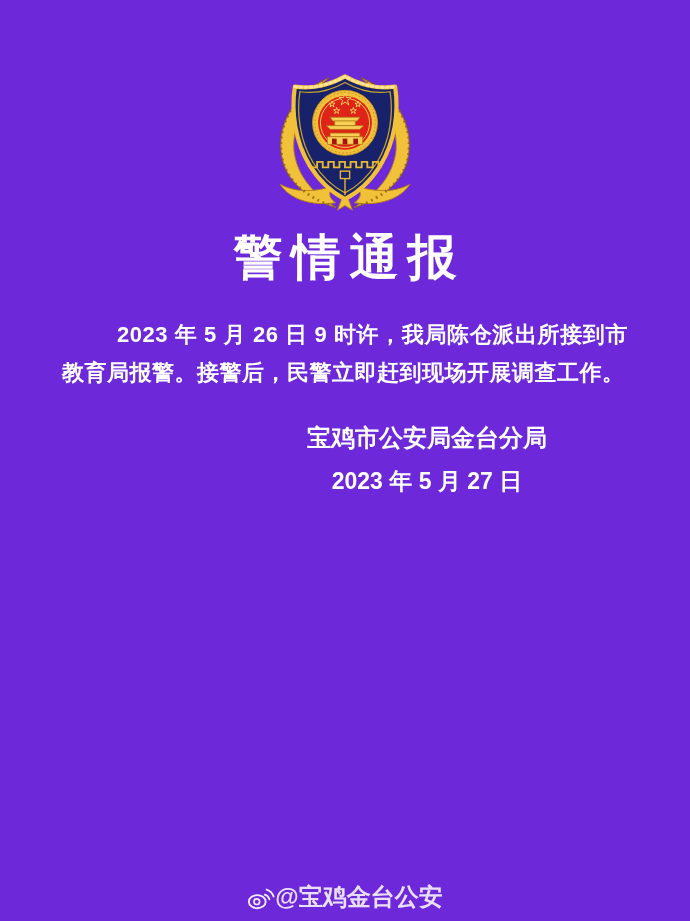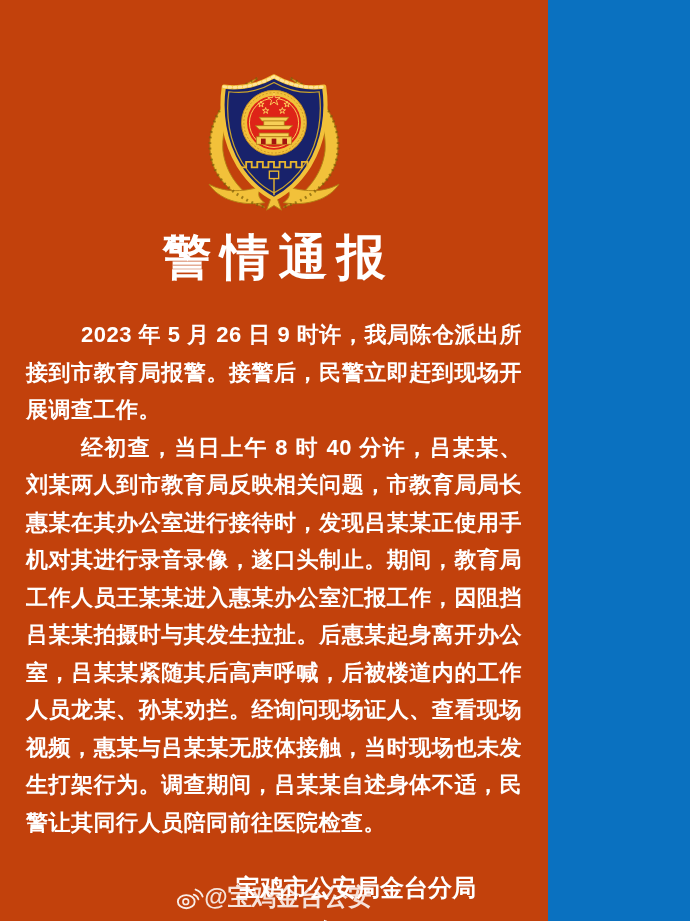--- a/index.html
+++ b/index.html
@@ -4,41 +4,41 @@
 <style>
   html, body { margin: 0; padding: 0; }
   body {
     width: 690px; height: 921px;
     background: #0a71c0;
     overflow: hidden;
     font-family: "Liberation Sans", sans-serif;
   }
   .page {
     position: relative;
-    width: 548px; height: 921px;
-    background: #c2410c;
+    width: 690px; height: 921px;
+    background: #6d28d9;
   }
   .emblem-wrap {
     padding-top: 56px;
     display: flex;
     justify-content: center;
   }
   .notice-title {
     margin-top: 14px;
     text-align: center;
     color: #ffffff;
     font-size: 49px;
     font-weight: bold;
     letter-spacing: 9px;
     padding-left: 9px; 
     line-height: 62px;
   }
   .notice-body {
     margin-top: 28px;
-    padding: 0 26px;
+    padding: 0 62px;
     color: #ffffff;
     font-size: 22px;
     line-height: 37.5px;
     font-weight: 600;
     text-align: justify;
     letter-spacing: 0.5px;
   }
   .notice-body p {
     margin: 0;
     text-indent: 2.5em;
@@ -129,21 +129,20 @@
       <path d="M64,120 h6 v-6 h6 v6 h6 v-6 h6 v6 h6 v-6 h6 v6 h6 v-6 h6 v6 h6 v-6 h6 v6 h6 v-6 h6 v6" fill="none" stroke="#e8b62f" stroke-width="2"></path>
       <rect x="95" y="124" width="10" height="8" fill="none" stroke="#e8b62f" stroke-width="1.5"></rect>
       <path d="M100,132 L100,150" stroke="#e8b62f" stroke-width="1.5"></path>
     </svg>
   </div>
 
   <div class="notice-title">警情通报</div>
 
   <div class="notice-body">
     <p>2023 年 5 月 26 日 9 时许，我局陈仓派出所接到市教育局报警。接警后，民警立即赶到现场开展调查工作。</p>
-    <p>经初查，当日上午 8 时 40 分许，吕某某、刘某两人到市教育局反映相关问题，市教育局局长惠某在其办公室进行接待时，发现吕某某正使用手机对其进行录音录像，遂口头制止。期间，教育局工作人员王某某进入惠某办公室汇报工作，因阻挡吕某某拍摄时与其发生拉扯。后惠某起身离开办公室，吕某某紧随其后高声呼喊，后被楼道内的工作人员龙某、孙某劝拦。经询问现场证人、查看现场视频，惠某与吕某某无肢体接触，当时现场也未发生打架行为。调查期间，吕某某自述身体不适，民警让其同行人员陪同前往医院检查。</p>
   </div>
 
   <div class="signature-block">
     <div class="signature-agency">宝鸡市公安局金台分局</div>
     <div class="signature-date">2023 年 5 月 27 日</div>
   </div>
 
   <div class="watermark">
     <svg width="28" height="25" viewBox="0 0 30 26" aria-hidden="true">
       <ellipse cx="11" cy="17.5" rx="9" ry="7" fill="none" stroke="#ffffff" stroke-width="2"></ellipse>

